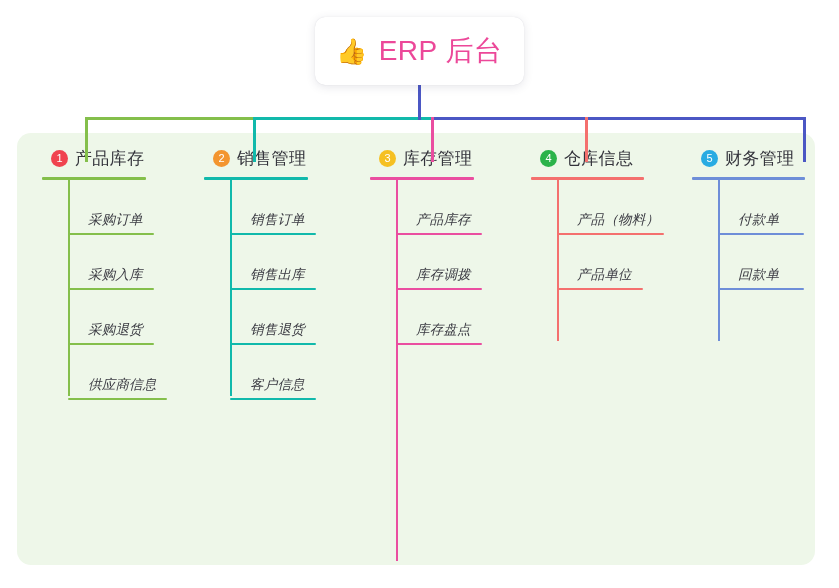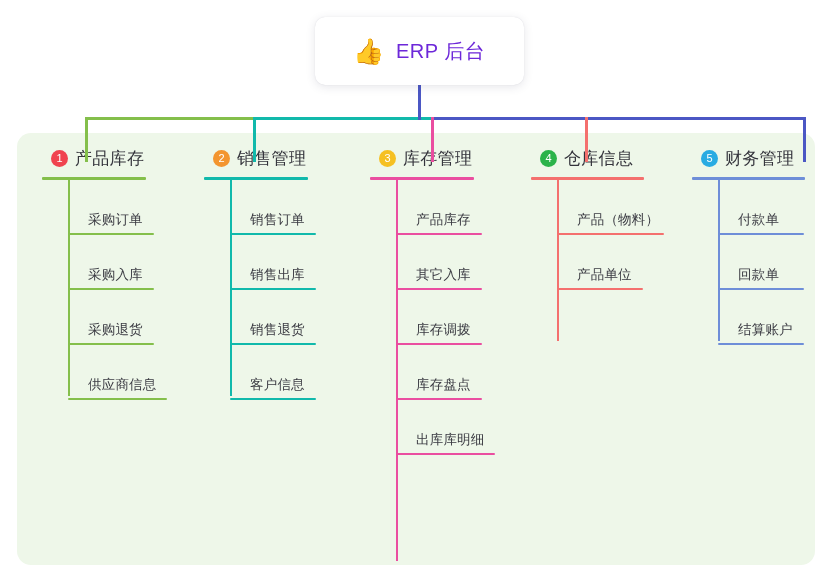--- a/index.html
+++ b/index.html
@@ -35,22 +35,22 @@
     display: flex;
     align-items: center;
     gap: 11px;
   }
   #root-card .root-emoji {
     font-size: 25px;
     line-height: 1;
     font-family: "DejaVu Sans", sans-serif;
   }
   #root-card .root-title {
-    font-size: 20px;
-    color: #6d28d9;
+    font-size: 28px;
+    color: #ec4899;
     letter-spacing: 0.5px;
     white-space: nowrap;
   }
 
   
   #root-stem {
     position: absolute;
     left: 418px;
     top: 85px;
     width: 3px;
@@ -141,20 +141,21 @@
     box-sizing: border-box;
   }
   .leaf-label {
     position: absolute;
     left: 20px;
     bottom: 6px;
     font-size: 13.5px;
     color: #3a3a42;
     white-space: nowrap;
     letter-spacing: 0.2px;
+    font-style: italic;
   }
   .leaf-rule {
     position: absolute;
     left: 0px;
     bottom: 0px;
     height: 2px;
     border-radius: 1px;
   }
 </style>
 </head>
@@ -243,35 +244,27 @@
         <span class="col-title">库存管理</span>
       </div>
       <div class="col-rule" style="width: 104px; background: rgb(234, 78, 160);"></div>
       <div class="leaves">
         <div class="trunk" style="height: 381px; background: rgb(234, 78, 160);"></div>
         <div class="leaf">
           <span class="leaf-label">产品库存</span>
           <div class="leaf-rule" style="width: 86px; background: rgb(234, 78, 160);"></div>
         </div>
         <div class="leaf">
-          <span class="leaf-label">其它入库</span>
-          <div class="leaf-rule" style="width: 86px; background: rgb(234, 78, 160);"></div>
-        </div>
-        <div class="leaf">
           <span class="leaf-label">库存调拨</span>
           <div class="leaf-rule" style="width: 86px; background: rgb(234, 78, 160);"></div>
         </div>
         <div class="leaf">
           <span class="leaf-label">库存盘点</span>
           <div class="leaf-rule" style="width: 86px; background: rgb(234, 78, 160);"></div>
         </div>
-        <div class="leaf">
-          <span class="leaf-label">出库库明细</span>
-          <div class="leaf-rule" style="width: 99px; background: rgb(234, 78, 160);"></div>
-        </div>
       </div>
     </div>
     <div class="column" style="left: 531px;">
       <div class="col-head">
         <span class="badge" style="background: rgb(43, 179, 74);">4</span>
         <span class="col-title">仓库信息</span>
       </div>
       <div class="col-rule" style="width: 113px; background: rgb(244, 112, 110);"></div>
       <div class="leaves">
         <div class="trunk" style="height: 161px; background: rgb(244, 112, 110);"></div>
@@ -294,19 +287,15 @@
       <div class="leaves">
         <div class="trunk" style="height: 161px; background: rgb(110, 142, 216);"></div>
         <div class="leaf">
           <span class="leaf-label">付款单</span>
           <div class="leaf-rule" style="width: 86px; background: rgb(110, 142, 216);"></div>
         </div>
         <div class="leaf">
           <span class="leaf-label">回款单</span>
           <div class="leaf-rule" style="width: 86px; background: rgb(110, 142, 216);"></div>
         </div>
-        <div class="leaf">
-          <span class="leaf-label">结算账户</span>
-          <div class="leaf-rule" style="width: 86px; background: rgb(110, 142, 216);"></div>
-        </div>
       </div>
     </div>
   </div>
 
 </body></html>

